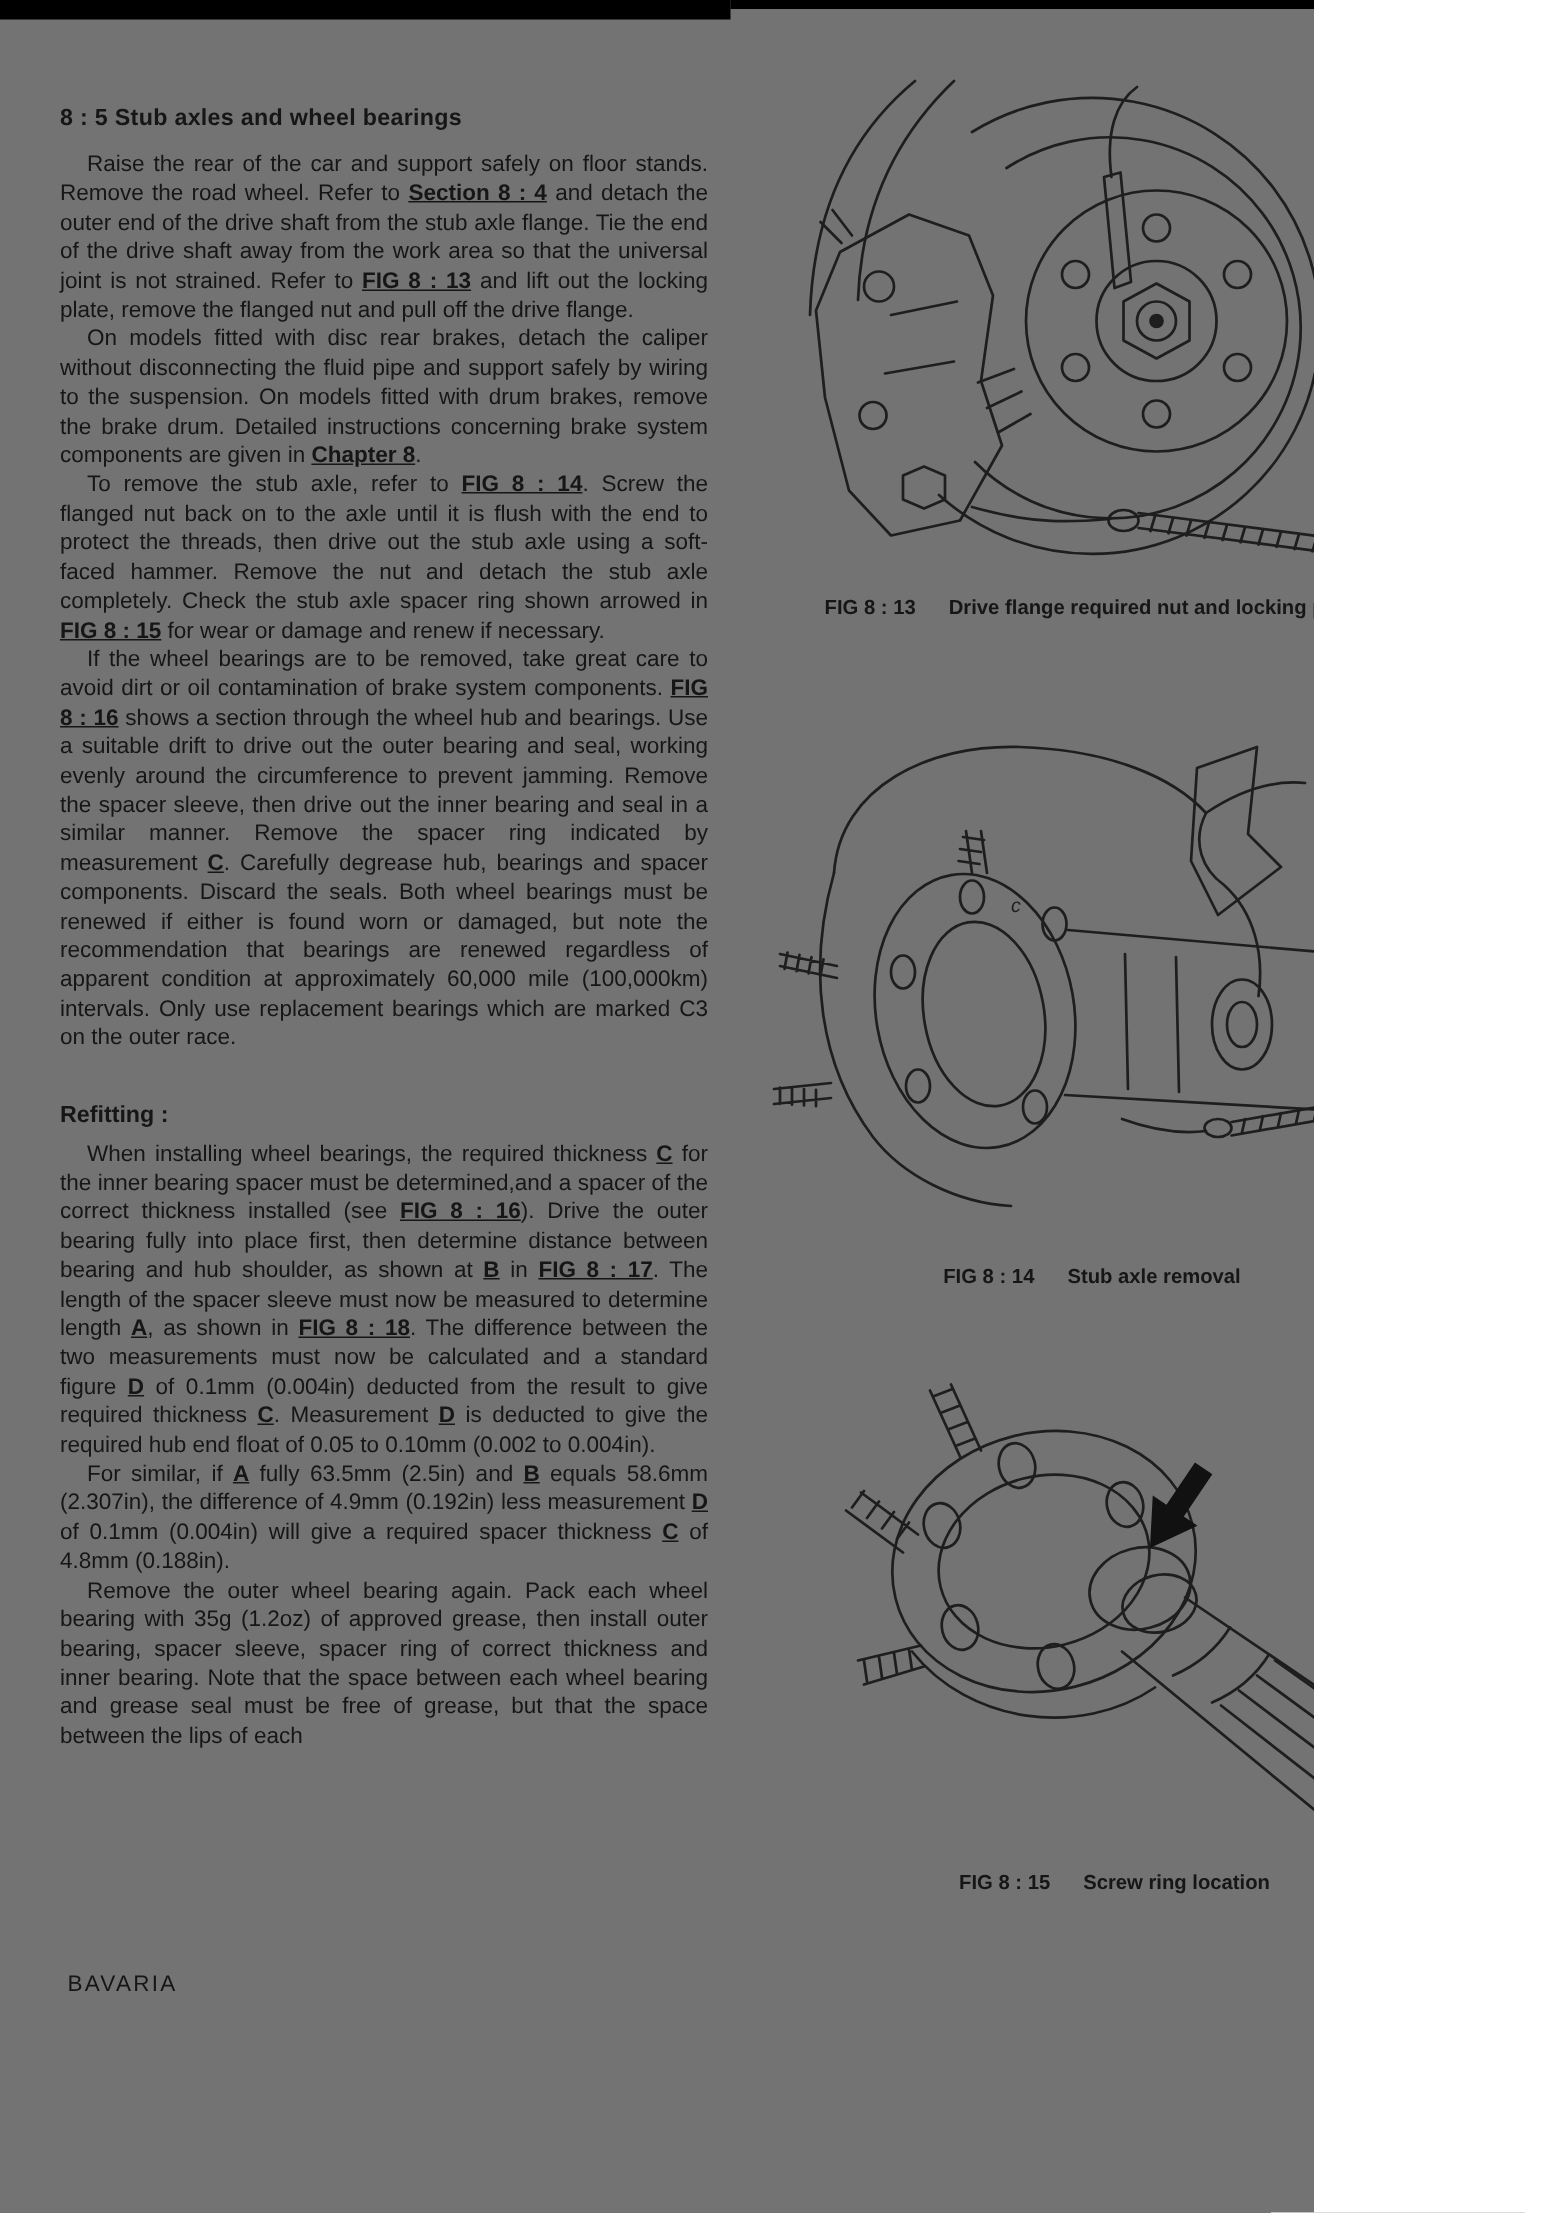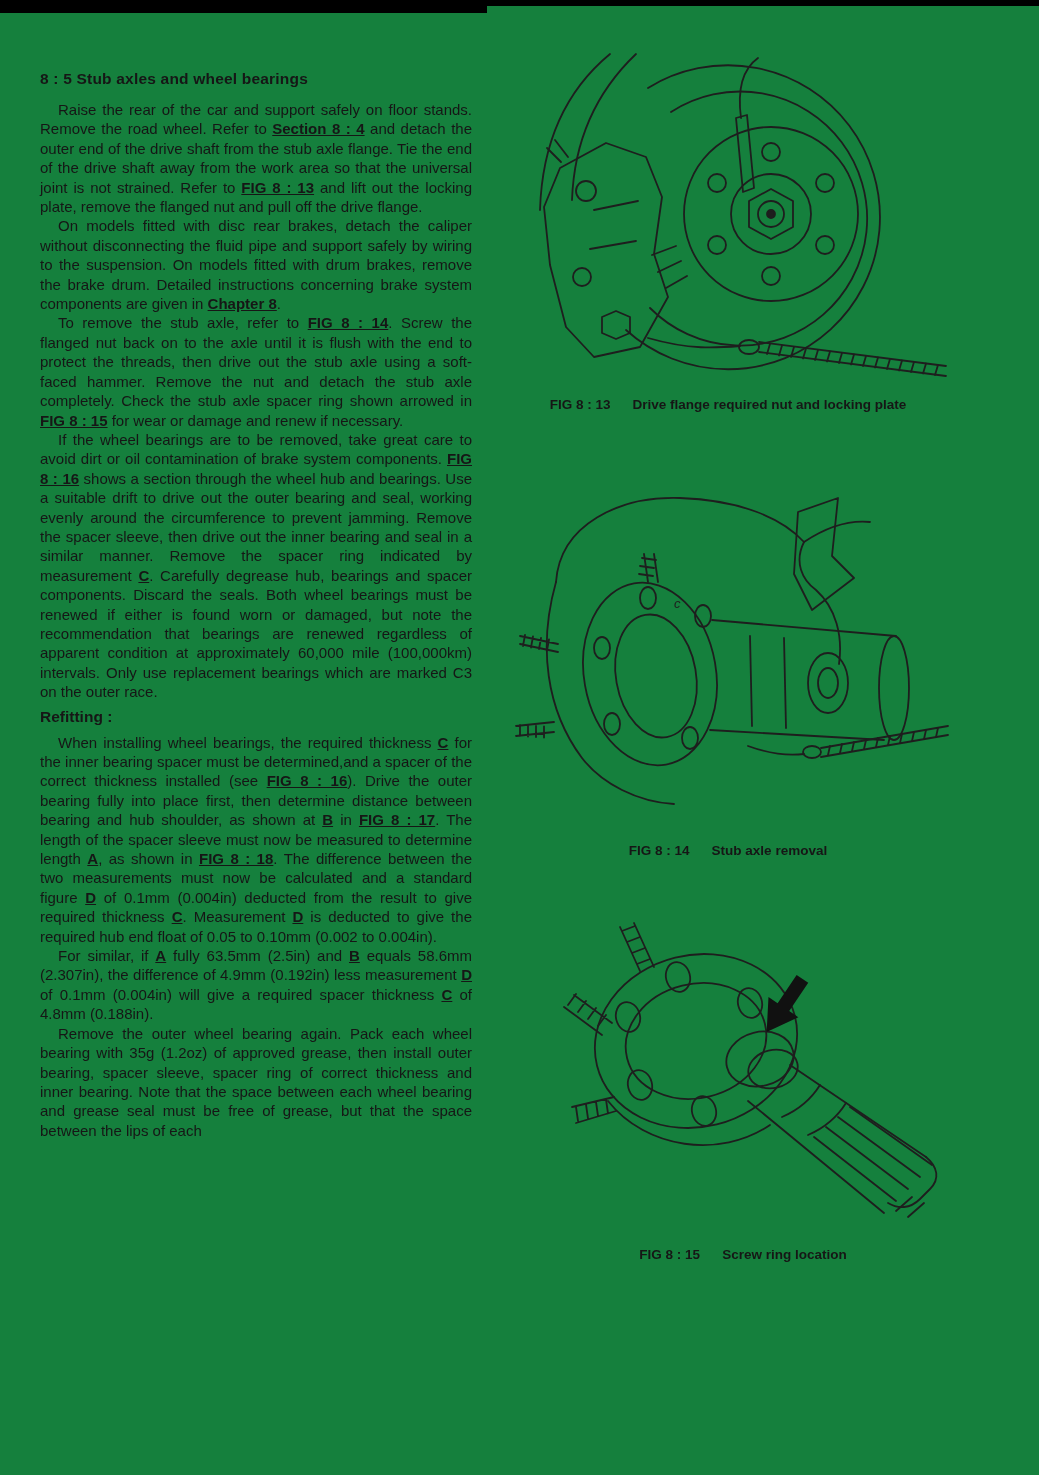--- a/index.html
+++ b/index.html
@@ -1,20 +1,20 @@
 <!DOCTYPE html>
 <html><head>
 <meta charset="utf-8">
 <style>
   html, body { margin: 0; padding: 0; background: #ffffff; }
   .page {
     position: relative;
-    width: 1039px;
+    width: 876px;
     height: 1475px;
-    background: #15803d;
+    background: #737373;
     font-family: "Liberation Sans", sans-serif;
     color: #161616;
     overflow: hidden;
   }
   .scan-bar { position: absolute; background: #000; }
   .scan-bar-left  { left: 0;   top: 0; width: 487px; height: 13px; }
   .scan-bar-right { left: 487px; top: 0; width: 552px; height: 6px; }
 
   .text-col {
     position: absolute;
@@ -26,21 +26,21 @@
     font-size: 15.5px;
     font-weight: bold;
     margin: 0 0 12px 0;
     letter-spacing: 0.2px;
   }
   .sub-heading {
     font-size: 15.5px;
     font-weight: bold;
     margin: 0 0 7px 0;
   }
-  .refit-heading { margin-top: 6px; }
+  .refit-heading { margin-top: 33px; }
   .text-col p {
     margin: 0;
     font-size: 15px;
     line-height: 19.4px;
     text-align: justify;
     text-indent: 18px;
   }
   .text-col p b { font-weight: bold; text-decoration: underline; }
 
   .figure {
@@ -193,14 +193,18 @@
       <g fill="#111" stroke="none" transform="translate(242,112) rotate(34)">
         <path d="M-7,-58 L7,-58 L7,-24 L18,-24 L0,6 L-18,-24 L-7,-24 Z"></path>
       </g>
     </svg>
     <figcaption class="fig-caption">
       <span class="fig-label">FIG 8 : 15</span>
       <span class="fig-title">Screw ring location</span>
     </figcaption>
   </figure>
 
+  <div class="footer">
+    <span class="model">BAVARIA</span>
+    <span class="page-num">87</span>
+  </div>
 
 </div>
 
 </body></html>

